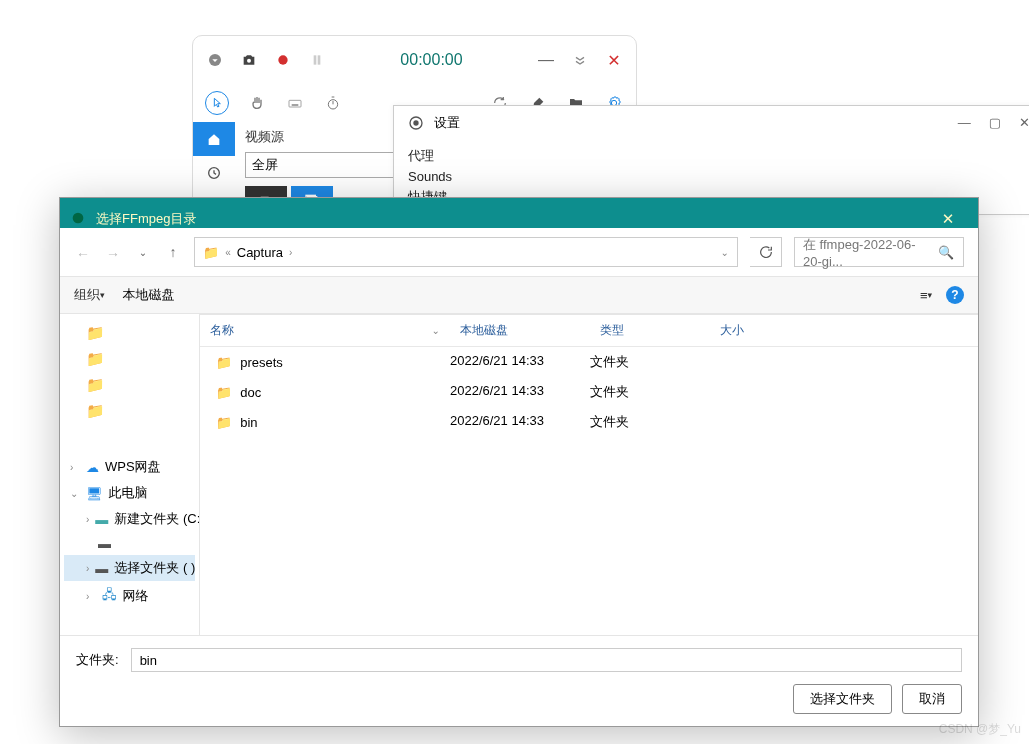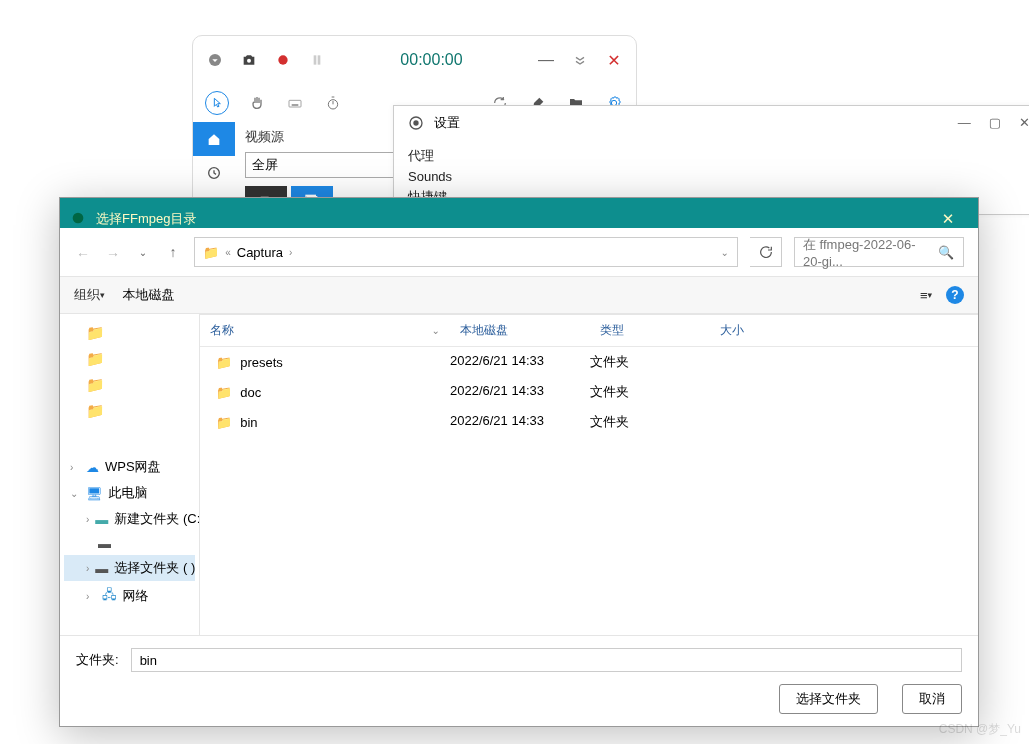--- a/index.html
+++ b/index.html
@@ -65,21 +65,21 @@
 .col-type { width: 120px; }
 .col-size { width: 80px; }
 .file-list { flex: 1; }
 .file-row { display: flex; font-size: 13px; padding: 6px 0; }
 .file-row .col-name { padding-left: 16px; display: flex; align-items: center; gap: 8px; }
 .file-row .folder { color: #ffc44d; }
 
 .picker-footer { border-top: 1px solid #e5e5e5; padding: 12px 16px; display: flex; flex-direction: column; gap: 12px; background: #fff; }
 .folder-row { display: flex; align-items: center; gap: 12px; font-size: 13px; }
 .folder-input { flex: 1; border: 1px solid #ccc; height: 24px; padding: 0 8px; font-size: 13px; }
-.btn-row { display: flex; justify-content: flex-end; gap: 24px; }
+.btn-row { display: flex; justify-content: flex-end; gap: 10px; }
 .btn { border: 1px solid #888; background: #fff; padding: 5px 16px; font-size: 13px; border-radius: 3px; }
 
 .watermark { position: absolute; right: 8px; bottom: 6px; font-size: 12px; color: rgba(0,0,0,0.15); }
 
 svg { width: 16px; height: 16px; }
 </style>
 </head>
 <body>
 
 <div class="recorder">

